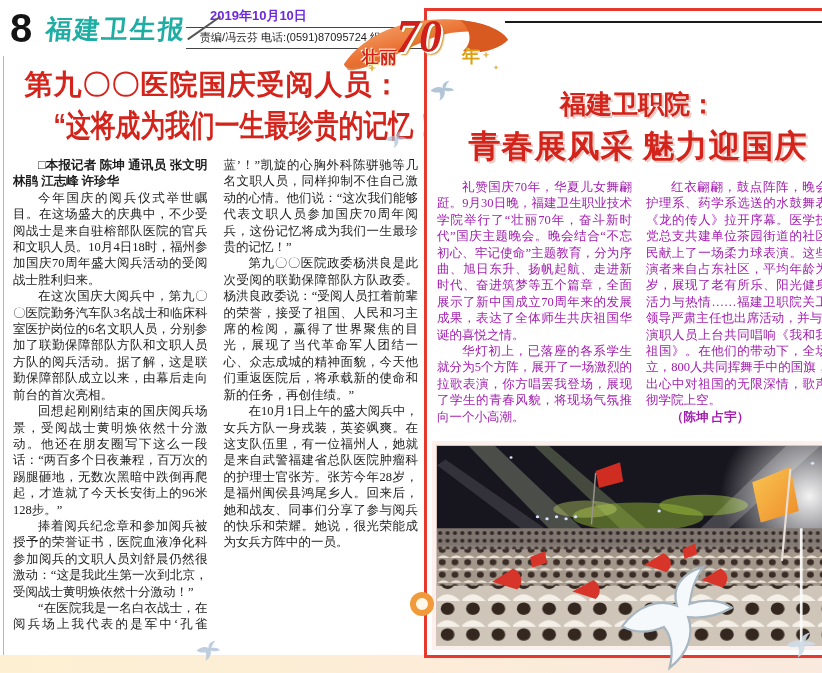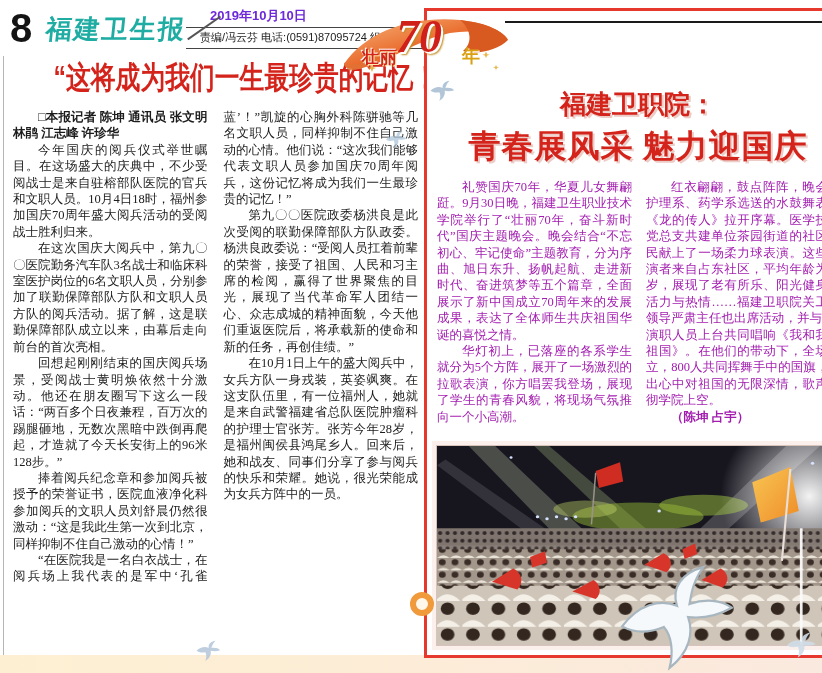--- a/index.html
+++ b/index.html
@@ -64,27 +64,28 @@
     <div class="pagenum">8</div>
     <div class="masthead">福建卫生报</div>
     <div class="dateblock">
       <div class="date">2019年10月10日</div>
       <div class="eds">责编/冯云芬 电话:(0591)87095724 组版/林珊</div>
       <div class="slash"></div>
     </div>
   </div>
 
   <div class="left-article">
+    <div class="hl1">第九〇〇医院国庆受阅人员：</div>
     <div class="hl2"><span>“这将成为我们一生最珍贵的记忆！”</span></div>
     <div class="lbody">
       <p class="byline">□本报记者 陈坤 通讯员 张文明 林鹃 江志峰 许珍华</p>
       <p>今年国庆的阅兵仪式举世瞩目。在这场盛大的庆典中，不少受阅战士是来自驻榕部队医院的官兵和文职人员。10月4日18时，福州参加国庆70周年盛大阅兵活动的受阅战士胜利归来。</p>
       <p>在这次国庆大阅兵中，第九〇〇医院勤务汽车队3名战士和临床科室医护岗位的6名文职人员，分别参加了联勤保障部队方队和文职人员方队的阅兵活动。据了解，这是联勤保障部队成立以来，由幕后走向前台的首次亮相。</p>
       <p>回想起刚刚结束的国庆阅兵场景，受阅战士黄明焕依然十分激动。他还在朋友圈写下这么一段话：“两百多个日夜兼程，百万次的踢腿砸地，无数次黑暗中跌倒再爬起，才造就了今天长安街上的96米128步。”</p>
-      <p>捧着阅兵纪念章和参加阅兵被授予的荣誉证书，医院血液净化科参加阅兵的文职人员刘舒晨仍然很激动：“这是我此生第一次到北京，同样抑制不住自己激动的心情！”</p>
+      <p>捧着阅兵纪念章和参加阅兵被授予的荣誉证书，医院血液净化科参加阅兵的文职人员刘舒晨仍然很激动：“这是我此生第一次到北京，受阅战士黄明焕依然十分激动！”</p>
       <p>“在医院我是一名白衣战士，在阅兵场上我代表的是军中‘孔雀蓝’！”凯旋的心胸外科陈骈驰等几名文职人员，同样抑制不住自己激动的心情。他们说：“这次我们能够代表文职人员参加国庆70周年阅兵，这份记忆将成为我们一生最珍贵的记忆！”</p>
       <p>第九〇〇医院政委杨洪良是此次受阅的联勤保障部队方队政委。杨洪良政委说：“受阅人员扛着前辈的荣誉，接受了祖国、人民和习主席的检阅，赢得了世界聚焦的目光，展现了当代革命军人团结一心、众志成城的精神面貌，今天他们重返医院后，将承载新的使命和新的任务，再创佳绩。”</p>
       <p>在10月1日上午的盛大阅兵中，女兵方队一身戎装，英姿飒爽。在这支队伍里，有一位福州人，她就是来自武警福建省总队医院肿瘤科的护理士官张芳。张芳今年28岁，是福州闽侯县鸿尾乡人。回来后，她和战友、同事们分享了参与阅兵的快乐和荣耀。她说，很光荣能成为女兵方阵中的一员。</p>
     </div>
   </div>
 
   <div class="rbox">
     <div class="topline"></div>
     <div class="rhl1">福建卫职院：</div>
     <div class="rhl2">青春展风采 魅力迎国庆</div>

